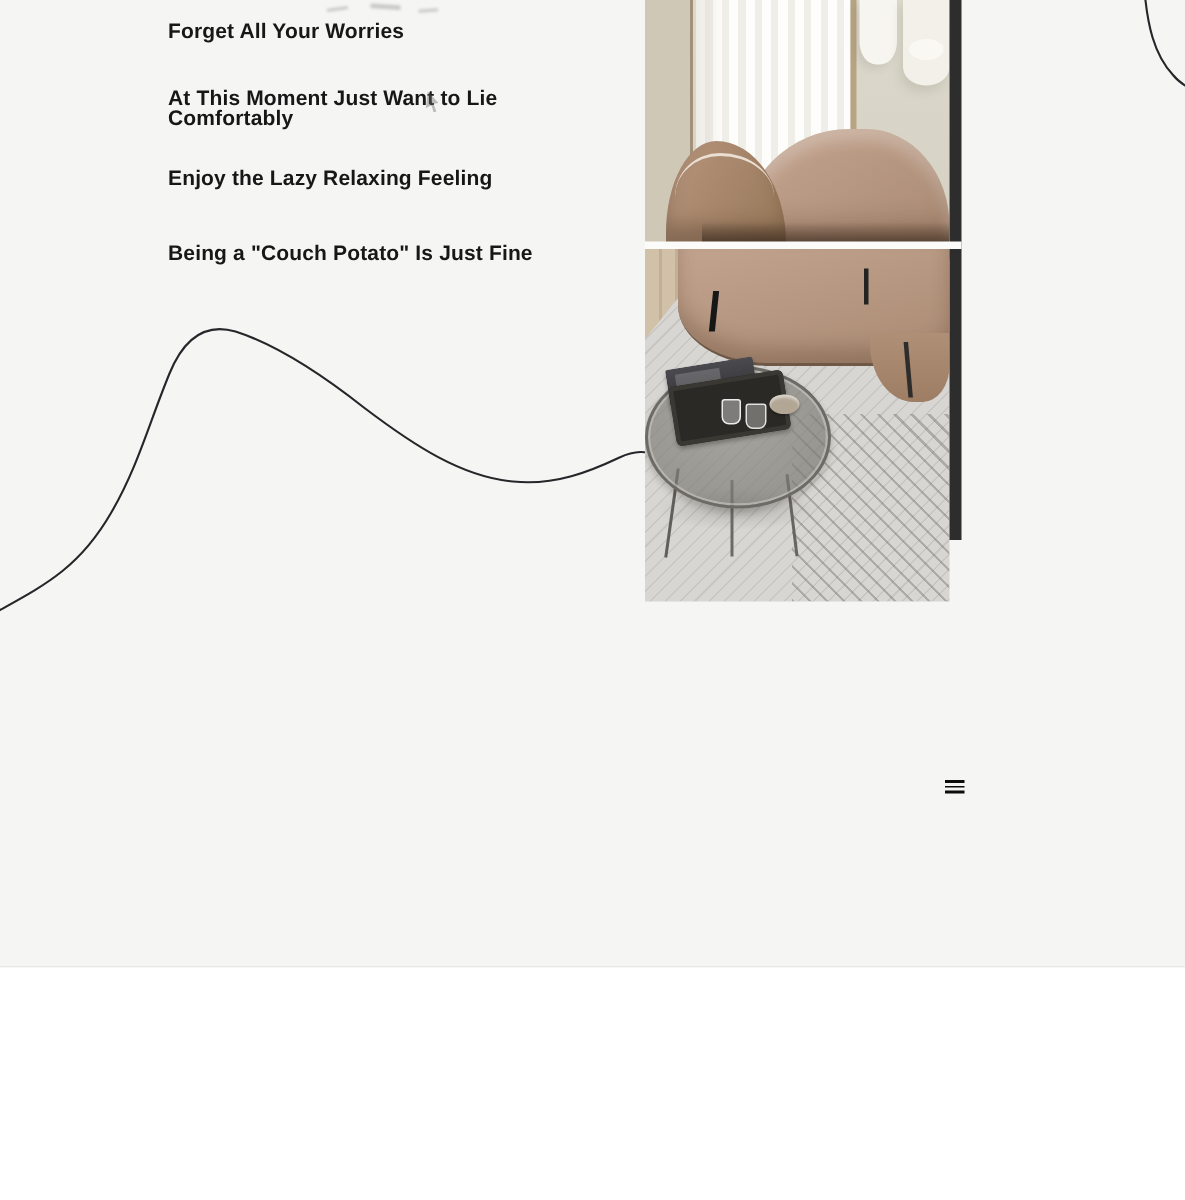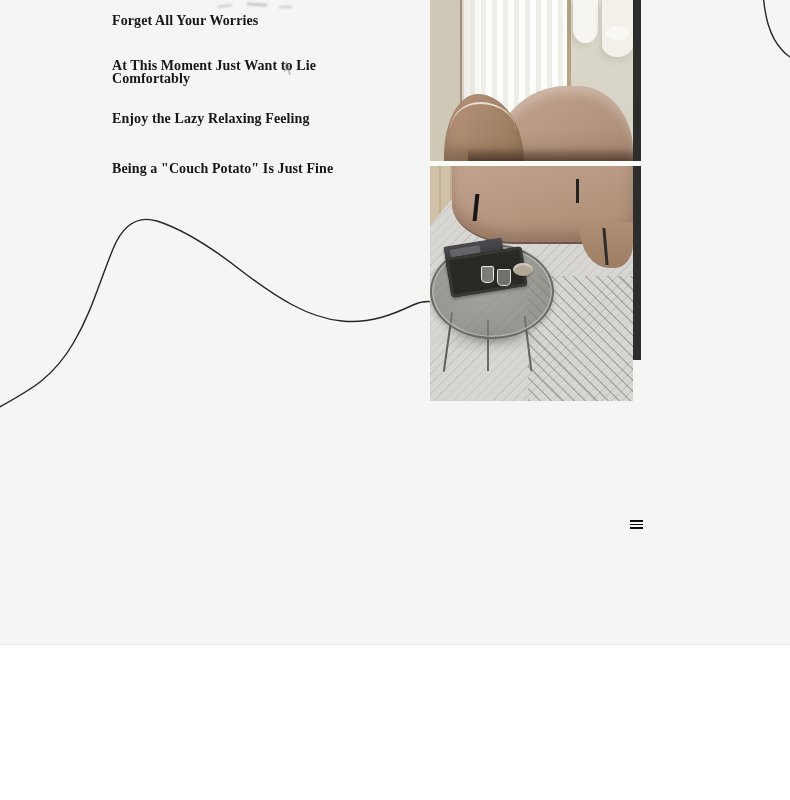--- a/index.html
+++ b/index.html
@@ -9,21 +9,21 @@
 
   
   .hero-section { position:absolute; left:0; top:0; width:790px; height:645px; background:#f5f5f4; }
   .section-divider { position:absolute; left:0; top:644px; width:790px; height:1px; background:#e8e8e6; }
   .lower-section { position:absolute; left:0; top:645px; width:790px; height:155px; background:#ffffff; }
 
   
   .wave-svg { position:absolute; left:0; top:0; width:790px; height:800px; pointer-events:none; }
 
   
-  .headline { position:absolute; left:112px; color:#171717; font-size:14px; font-weight:bold; line-height:13px; letter-spacing:.1px; white-space:nowrap;font-family:Liberation Serif, serif; }
+  .headline { position:absolute; left:112px; color:#171717; font-size:14px; font-weight:bold; line-height:13px; letter-spacing:.1px; white-space:nowrap; }
   .headline.wrap { white-space:normal; width:238px; }
   .h1 { top:14px; } .h2 { top:59px; } .h3 { top:112px; } .h4 { top:162px; }
 
   
   .hero-description { position:absolute; left:112px; top:479px; width:284px; color:#2c2c2c; font-size:12.5px; line-height:25px; font-weight:400; }
 
   
   .menu-icon { position:absolute; left:630px; top:520px; width:13px; height:9px; display:flex; flex-direction:column; justify-content:space-between; cursor:pointer; }
   .menu-icon span { display:block; width:13px; height:1.8px; background:#0c0c0c; }
 

